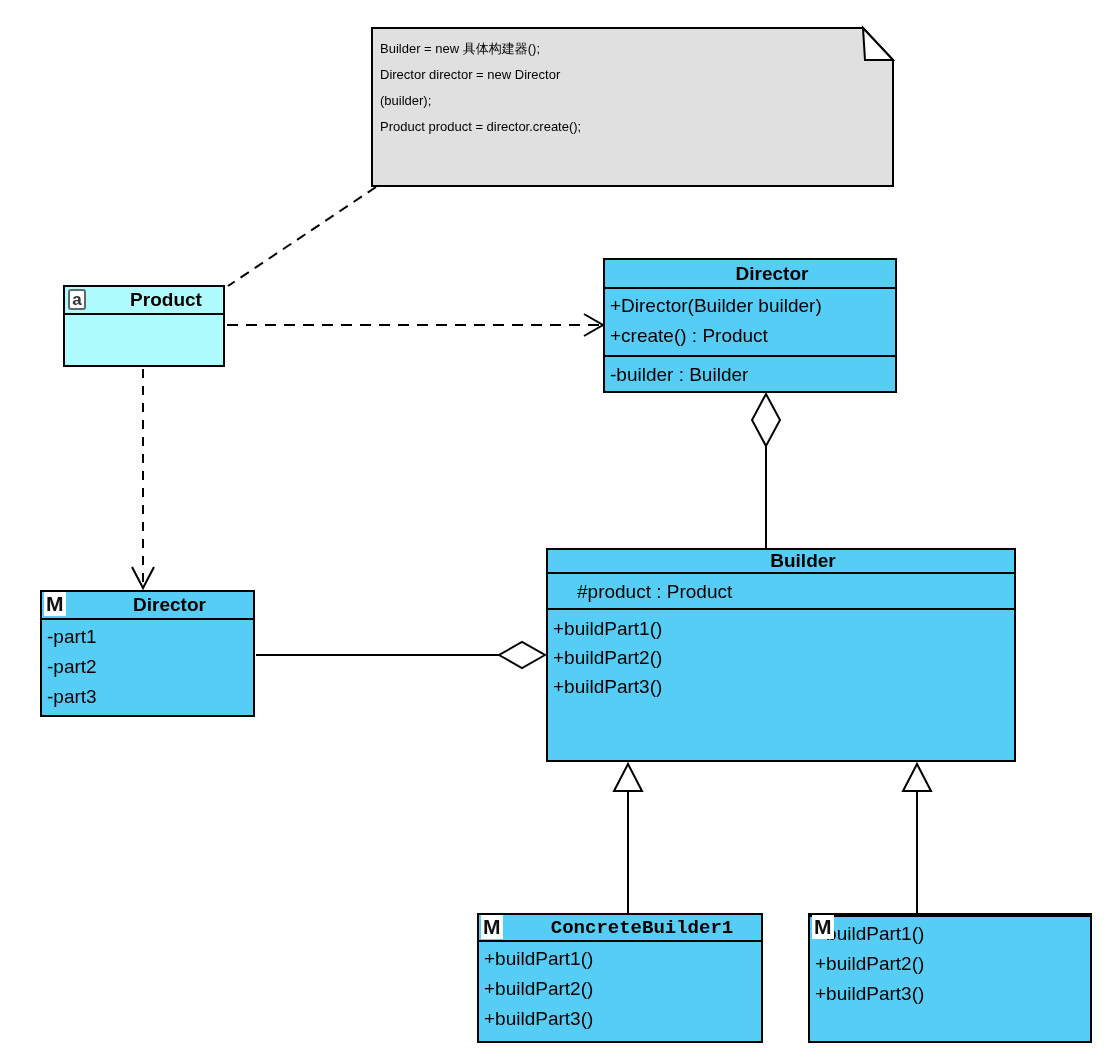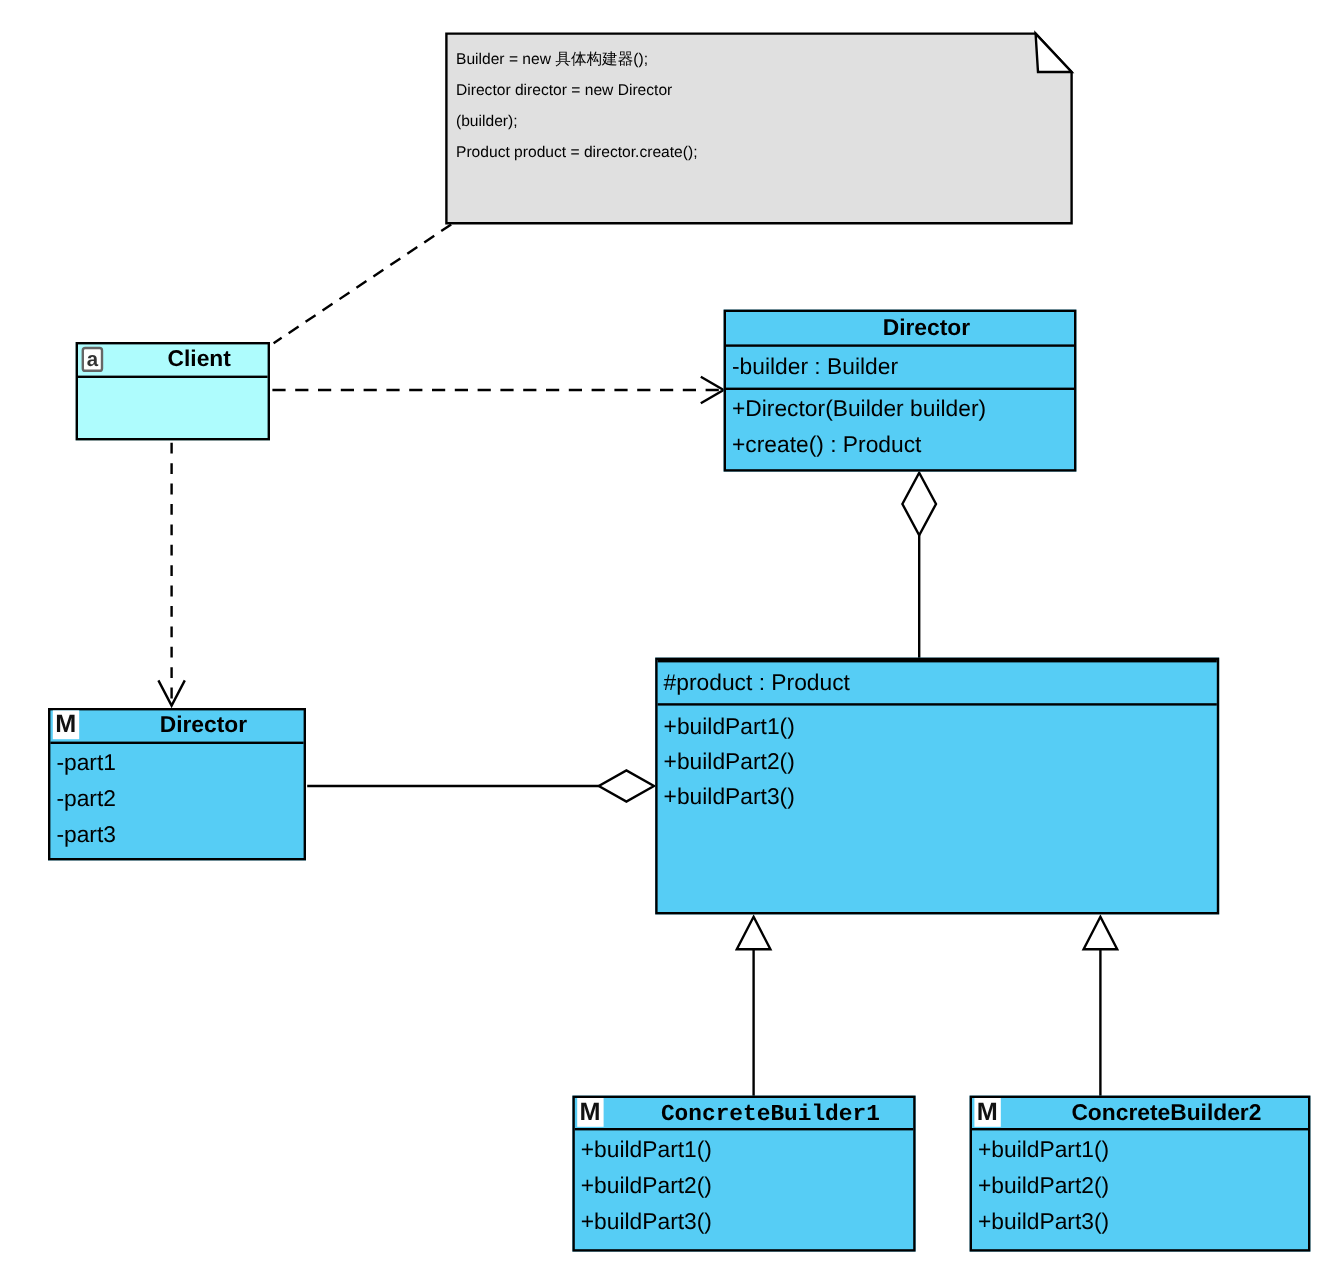--- a/index.html
+++ b/index.html
@@ -111,53 +111,56 @@
   <div class="note-text">
     <div>Builder = new 具体构建器();</div>
     <div>Director director = new Director</div>
     <div>(builder);</div>
     <div>Product product = director.create();</div>
   </div>
 
   <div class="classbox pale" style="left:63px;top:285px;width:162px;height:82px;">
     <span class="badge badge-a">a</span>
     <div class="header" style="height:26px;">
-      <span>Client</span>
+      <span>Product</span>
     </div>
     <div class="compartment grow"></div>
   </div>
 
   <div class="classbox" style="left:603px;top:258px;width:294px;height:135px;">
     <div class="header" style="height:27px;">
       <span>Director</span>
     </div>
-    <div class="compartment" style="height:36px;">
-      <div class="member" style="line-height:32px;">-builder : Builder</div>
-    </div>
     <div class="compartment grow">
       <div class="member">+Director(Builder builder)</div>
       <div class="member">+create() : Product</div>
+    </div>
+    <div class="compartment" style="height:36px;">
+      <div class="member" style="line-height:32px;">-builder : Builder</div>
     </div>
   </div>
 
   <div class="classbox" style="left:40px;top:590px;width:215px;height:127px;">
     <span class="badge badge-m">M</span>
     <div class="header" style="height:26px;">
       <span>Director</span>
     </div>
     <div class="compartment grow">
       <div class="member">-part1</div>
       <div class="member">-part2</div>
       <div class="member">-part3</div>
     </div>
   </div>
 
   <div class="classbox" style="left:546px;top:548px;width:470px;height:214px;">
+    <div class="header" style="height:22px;">
+      <span>Builder</span>
+    </div>
     <div class="compartment" style="height:36px;">
-      <div class="member" style="line-height:32px;">#product : Product</div>
+      <div class="member" style="line-height:32px;margin-left:24px;">#product : Product</div>
     </div>
     <div class="compartment grow" style="padding-top:4px;">
       <div class="member" style="line-height:29px;">+buildPart1()</div>
       <div class="member" style="line-height:29px;">+buildPart2()</div>
       <div class="member" style="line-height:29px;">+buildPart3()</div>
     </div>
   </div>
 
   <div class="classbox" style="left:477px;top:913px;width:286px;height:130px;">
     <span class="badge badge-m">M</span>
@@ -166,23 +169,20 @@
     </div>
     <div class="compartment grow">
       <div class="member">+buildPart1()</div>
       <div class="member">+buildPart2()</div>
       <div class="member">+buildPart3()</div>
     </div>
   </div>
 
   <div class="classbox" style="left:808px;top:913px;width:284px;height:130px;">
     <span class="badge badge-m">M</span>
-    <div class="header" style="height:25px;">
-      <span>ConcreteBuilder2</span>
-    </div>
     <div class="compartment grow">
       <div class="member">+buildPart1()</div>
       <div class="member">+buildPart2()</div>
       <div class="member">+buildPart3()</div>
     </div>
   </div>
 
 </div>
 
 </body></html>

